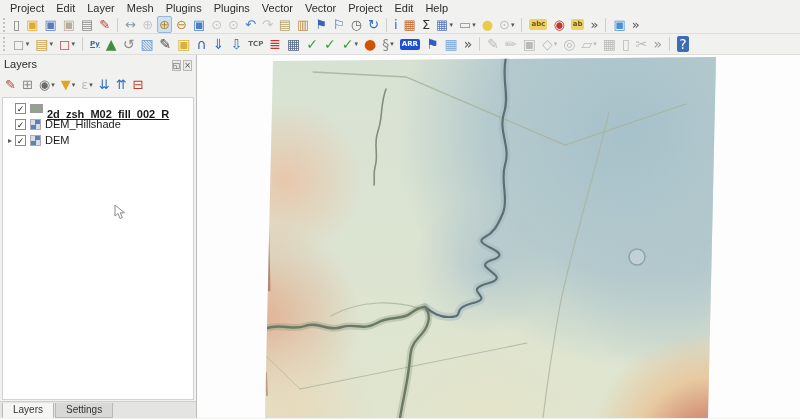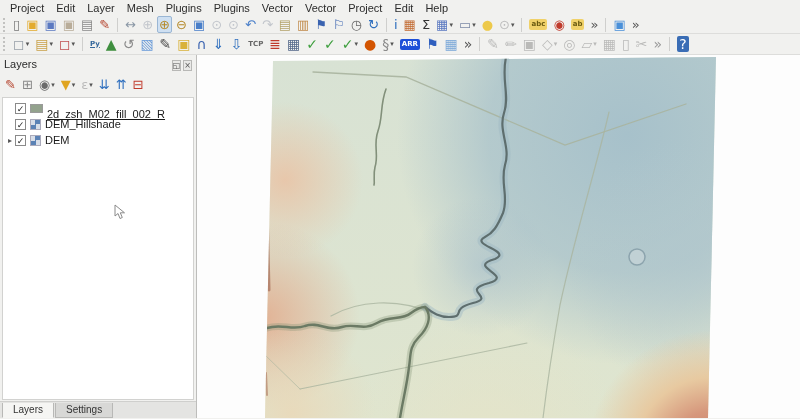--- a/index.html
+++ b/index.html
@@ -37,21 +37,21 @@
   .wbtn { width:14px; height:12px; border:1px solid #b8b8b6; background:#e9e9e7; color:#555; font-size:8px; line-height:10px; text-align:center; margin-left:2px; font-family:"DejaVu Sans", sans-serif; cursor:default; }
   .panel-toolbar { height:23px; display:flex; align-items:center; padding:0 2px; }
   .panel-toolbar .tbtn { height:19px; }
   .tree { flex:1; background:#ffffff; border:1px solid #d2d2d0; margin:1px 2px; padding-top:2px; overflow:hidden; }
   .lrow { display:flex; align-items:center; height:16px; padding-left:2px; }
   .exp { width:10px; font-size:8px; color:#555; text-align:center; font-family:"DejaVu Sans", sans-serif; }
   .cb { width:11px; height:11px; border:1px solid #8a8a8a; background:#fff; margin-right:4px; font-size:9px; line-height:10px; text-align:center; color:#222; font-family:"DejaVu Sans", sans-serif; }
   .swatch { width:13px; height:9px; margin-right:4px; border:1px solid #9a9a9a; }
   .raster-ico { width:11px; height:11px; margin-right:4px; background:conic-gradient(#5b82b5 90deg,#d8dee8 90deg 180deg,#5b82b5 180deg 270deg,#d8dee8 270deg); border:1px solid #aab; }
   .lbl { white-space:nowrap; color:#1a1a1a; }
-  .lbl.sel { font-weight:normal; text-decoration:underline;margin-top:12px; }
+  .lbl.sel { font-weight:bold; text-decoration:underline;margin-top:12px; }
 
   
   .tabbar { height:17px; display:flex; align-items:flex-end; background:#e4e4e2; padding-left:2px; border-top:1px solid #cfcfcd; }
   .tab { padding:1px 10px 2px; font-size:10px; border:1px solid #b8b8b6; border-top:none; background:#d8d8d6; color:#333; margin-right:1px; cursor:default; }
   .tab.active { background:#f5f5f3; border-bottom-color:#f5f5f3; }
 
   
   .map-canvas { flex:1; background:#fdfdfd; position:relative; overflow:hidden; }
   .map-canvas svg { display:block; }
 

